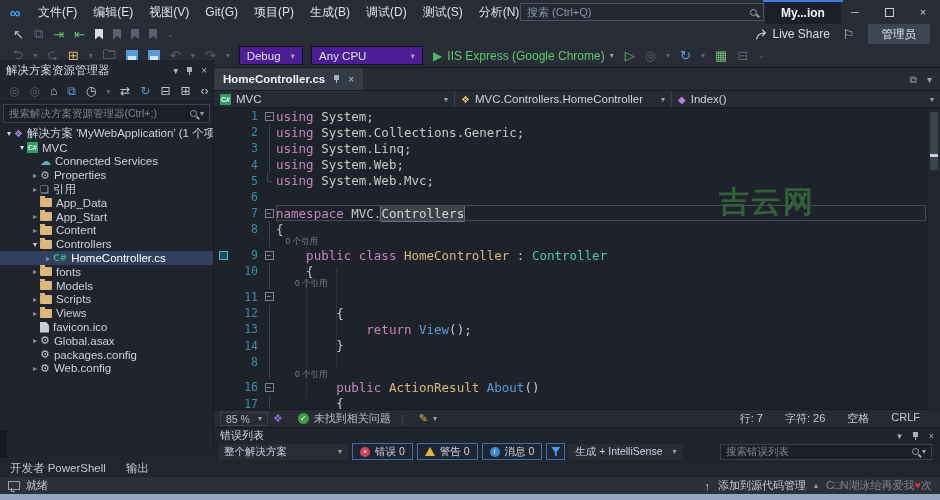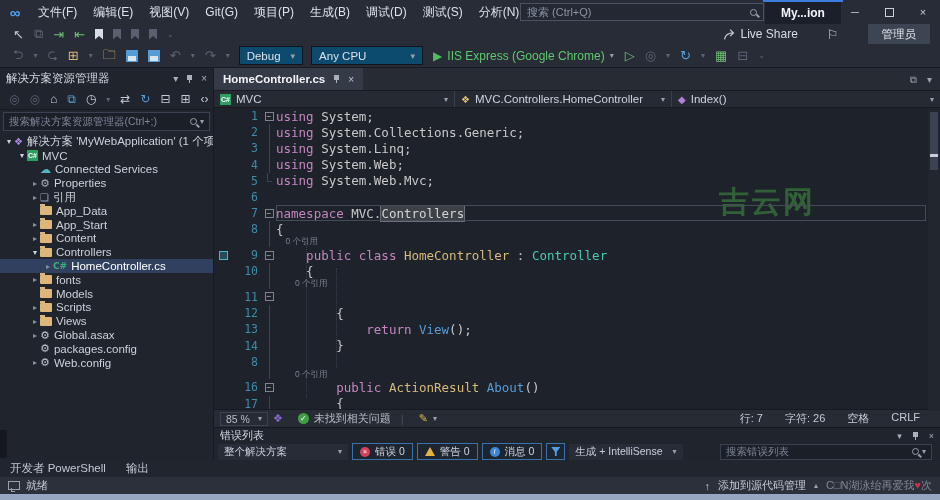--- a/index.html
+++ b/index.html
@@ -32,32 +32,32 @@
     border-bottom:1px solid #171a21; display:flex; align-items:center; font-size:13px; padding-left:8px; }
   .tico { margin:0 5px; color:#c3c9d4; }
   .tico.dim { color:#5d6474; }
   .tico.green { color:#6fbf73; }
   .tico.blue { color:#569cd6; }
   .tico.yellow { color:#dcb67a; }
   .bkmk { display:inline-block; width:8px; height:11px; margin:0 5px;
     background:#d8dce4; clip-path:polygon(0 0,100% 0,100% 100%,50% 68%,0 100%); }
   .bkmk.dim { background:#596070; }
   .combo { display:inline-flex; align-items:center; height:19px; margin:0 4px; padding:0 7px;
-    background:#0c4a6e; border:1px solid #11141b; color:#dce0e8; font-size:11.5px; gap:10px; white-space:nowrap; }
+    background:#4c1d95; border:1px solid #11141b; color:#dce0e8; font-size:11.5px; gap:10px; white-space:nowrap; }
   .combo .car { font-size:9px; color:#9aa0ac; }
   #run-btn { display:inline-flex; align-items:center; gap:5px; margin:0 6px; color:#5fc96f;
     font-size:12px; white-space:nowrap; }
   #run-btn .play { color:#4fbc61; }
-  #live-cluster { margin-left:auto; display:flex; align-items:center; gap:24px; padding-right:10px;text-align:right; }
+  #live-cluster { margin-left:auto; display:flex; align-items:center; gap:8px; padding-right:10px;text-align:right; }
   #admin-badge { background:#3d4452; color:#e4e8ef; font-size:11.5px; padding:3px 14px; }
   .savebox { display:inline-block; width:12px; height:12px; background:#569cd6; margin:0 5px; position:relative; }
   .savebox::after { content:""; position:absolute; left:2px; bottom:1px; width:8px; height:5px; background:#d8e6f4; }
 
   
-  #sidebar { left:0; top:68px; width:214px; height:392px; background:#20242d; border-right:1px solid #171a21; }
+  #sidebar { left:0; top:60px; width:214px; height:392px; background:#20242d; border-right:1px solid #171a21; }
   #sb-header { height:21px; display:flex; align-items:center; padding:0 6px; font-size:11.5px; color:#d3d7e0; }
   #sb-header .hico { margin-left:8px; color:#aab0bc; font-size:10px; }
   #sb-tools { height:21px; display:flex; align-items:center; padding:0 4px; font-size:12px; border-bottom:1px solid #171a21; }
   #sb-search { height:19px; margin:2px 3px; border:1px solid #3a4150; background:#1b1f27;
     font-size:10.5px; color:#7d8596; display:flex; align-items:center; padding:0 5px; }
   #sb-search .sp { flex:1; }
   #tree { font-size:11.5px; padding-top:2px; }
   .trow { height:13.8px; display:flex; align-items:center; white-space:nowrap; overflow:hidden; color:#ccd1da; }
   .trow.sel { background:#31405f; color:#ffffff; }
   .arr { width:10px; text-align:center; font-size:8px; color:#8b919d; flex:none; }
@@ -357,20 +357,25 @@
           <span class="arr">▸</span>
           <span class="ticon folder-ic"></span>
           <span>Scripts</span>
         </div>
         <div class="trow" style="padding-left: 30px;">
           <span class="arr">▸</span>
           <span class="ticon folder-ic"></span>
           <span>Views</span>
         </div>
         <div class="trow" style="padding-left: 30px;">
+          <span class="arr"></span>
+          <span class="ticon file-ic"></span>
+          <span>favicon.ico</span>
+        </div>
+        <div class="trow" style="padding-left: 30px;">
           <span class="arr">▸</span>
           <span class="ticon cfg-ic">⚙</span>
           <span>Global.asax</span>
         </div>
         <div class="trow" style="padding-left: 30px;">
           <span class="arr"></span>
           <span class="ticon cfg-ic">⚙</span>
           <span>packages.config</span>
         </div>
         <div class="trow" style="padding-left: 30px;">

